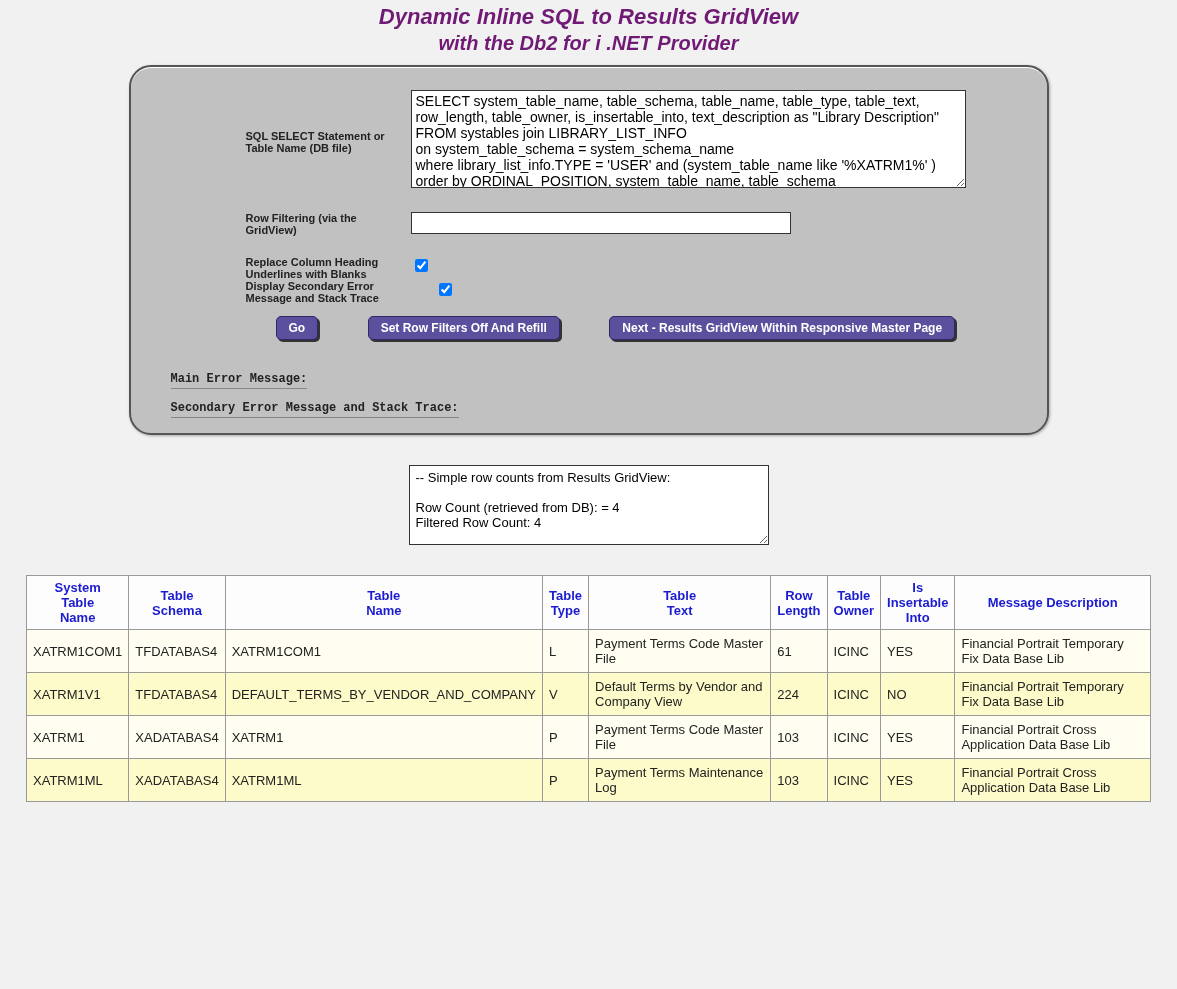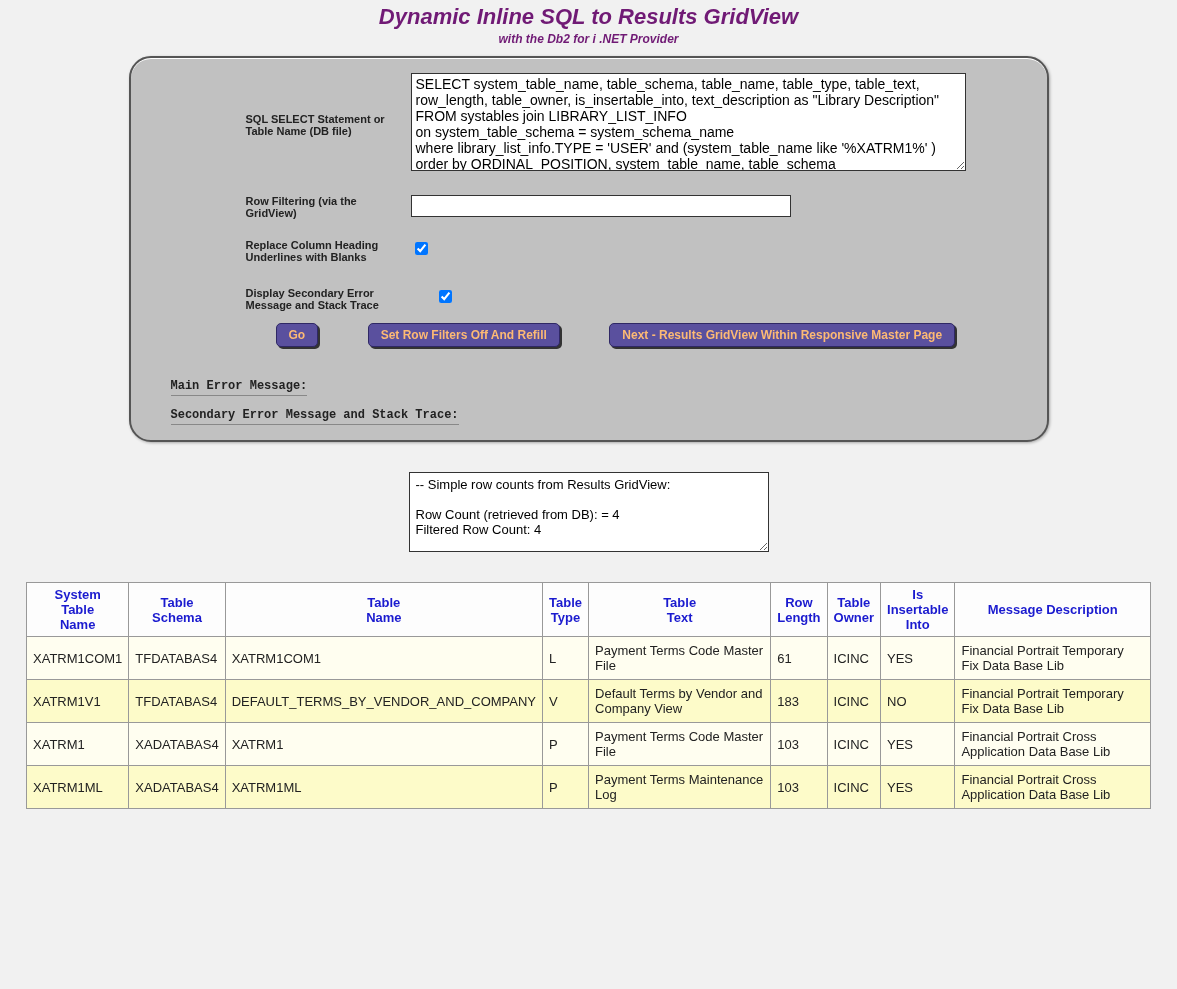--- a/index.html
+++ b/index.html
@@ -14,32 +14,32 @@
       font-family: Arial, Helvetica, sans-serif;
       margin-top: 4px;
     }
     .title h1 {
       font-size: 22px;
       font-style: italic;
       font-weight: bold;
       margin: 2px 0;
     }
     .title h2 {
-      font-size: 12px;
+      font-size: 20px;
       font-style: italic;
       font-weight: bold;
       margin: 2px 0 10px 0;
     }
     .panel {
       width: 920px;
       margin: 0 auto 30px auto;
       background: #c1c1c1;
       border: 2px solid #555;
       border-radius: 22px;
-      padding: 15px 20px 15px 20px;
+      padding: 23px 20px 15px 20px;
       box-sizing: border-box;
       position: relative;
       box-shadow: 0 1px 0 #fff inset, 1px 1px 3px rgba(0,0,0,0.3);
     }
     .form-row {
       display: flex;
       align-items: flex-start;
       margin-bottom: 20px;
     }
     .form-label {
@@ -69,21 +69,21 @@
       width: 380px;
       height: 22px;
       border: 1px solid #333;
       font-size: 14px;
       padding: 0 4px;
       box-sizing: border-box;
     }
     .btn {
       display: inline-block;
       background: #5a509e;
-      color: #fdba74;
+      color: #ffffff;
       border: 1px solid #2f2865;
       border-radius: 5px;
       font-size: 12px;
       font-weight: bold;
       padding: 4px 12px;
       cursor: pointer;
       box-shadow: 2px 2px 0 #333;
       font-family: Arial, Helvetica, sans-serif;
     }
     .btn-row {
@@ -172,21 +172,21 @@
     </div>
   </div>
 
   <div class="form-row">
     <div class="form-label">Row Filtering (via the GridView)</div>
     <div class="form-control">
       <input type="text" class="text-box" value="" style="">
     </div>
   </div>
 
-  <div class="form-row" style="margin-bottom:24px;">
+  <div class="form-row" style="margin-bottom:0;">
     <div class="form-label">Replace Column Heading Underlines with Blanks</div>
     <div class="form-control">
       <input type="checkbox" checked="" style="">
     </div>
   </div>
 
 
   <div class="form-row" style="margin-bottom:12px;gap:24px;">
     <div class="form-label">Display Secondary Error Message and Stack Trace</div>
     <div class="form-control">
@@ -237,21 +237,21 @@
         <td>ICINC</td>
         <td>YES</td>
         <td>Financial Portrait Temporary Fix Data Base Lib</td>
       </tr>
       <tr class="alt">
         <td>XATRM1V1</td>
         <td>TFDATABAS4</td>
         <td>DEFAULT_TERMS_BY_VENDOR_AND_COMPANY</td>
         <td>V</td>
         <td>Default Terms by Vendor and Company View</td>
-        <td>183</td>
+        <td>224</td>
         <td>ICINC</td>
         <td>NO</td>
         <td>Financial Portrait Temporary Fix Data Base Lib</td>
       </tr>
       <tr class="norm">
         <td>XATRM1</td>
         <td>XADATABAS4</td>
         <td>XATRM1</td>
         <td>P</td>
         <td>Payment Terms Code Master File</td>

